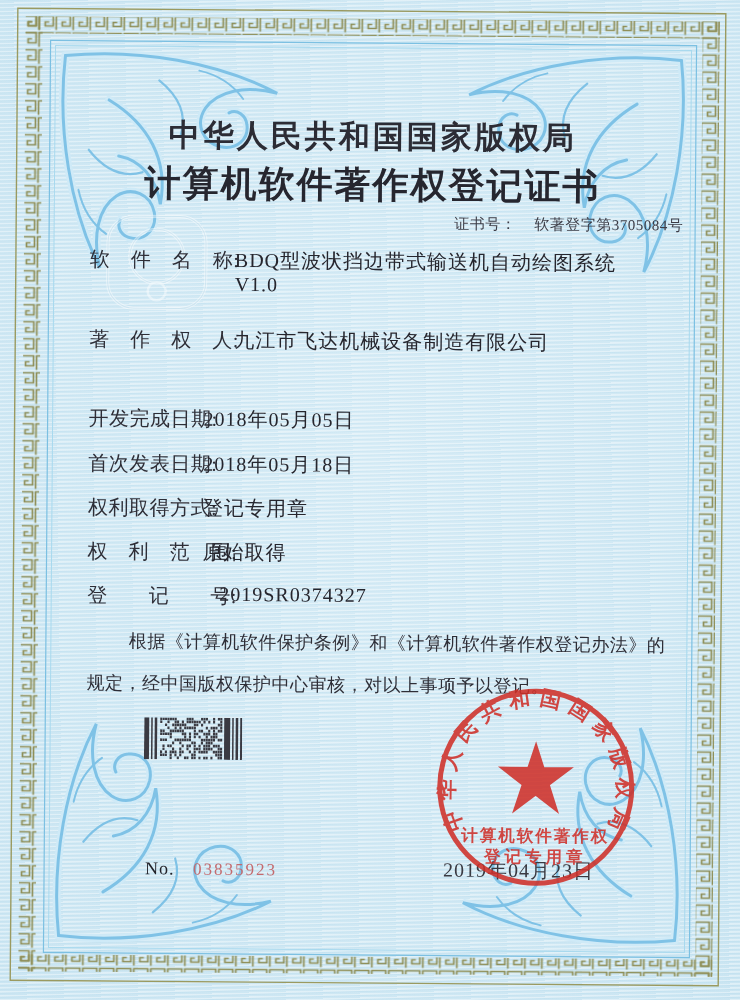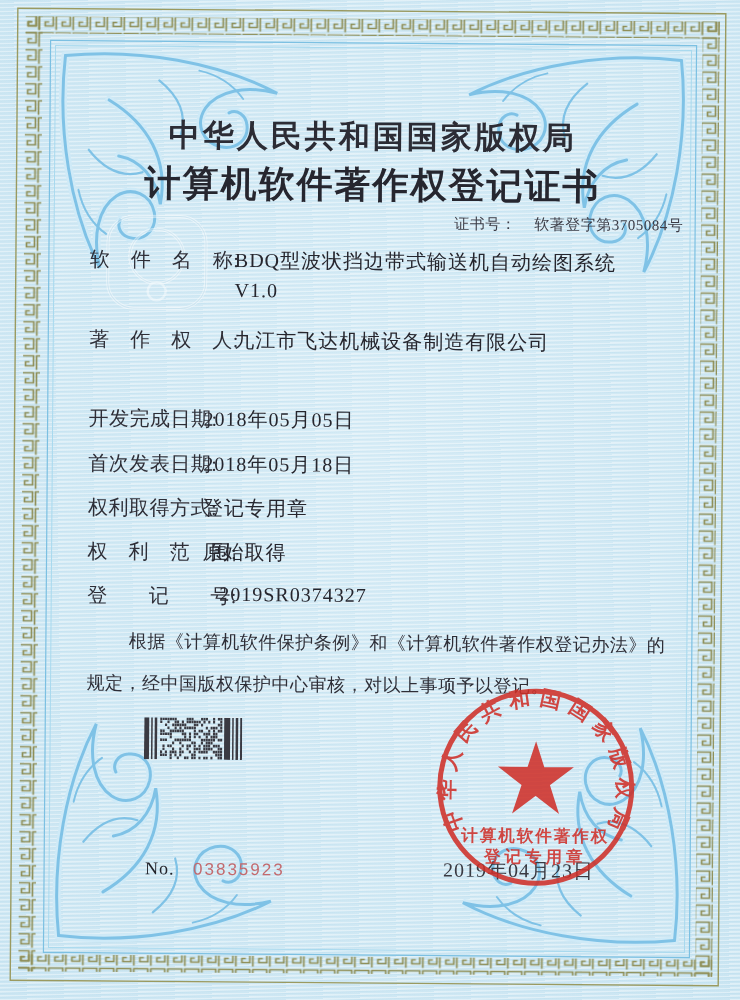--- a/index.html
+++ b/index.html
@@ -35,36 +35,36 @@
     position:absolute; top:214px; left:452px;
     font-size:15px; color:#3c3c46; letter-spacing:.5px; white-space:nowrap;
   }
   .cert-no .gap{display:inline-block;width:18px;}
   .row{position:absolute; left:88px; right:60px; font-size:20px; color:#2e2e37; white-space:nowrap;}
   .row .lab{letter-spacing:.5px;}
   .row .val{position:absolute; top:0; letter-spacing:1px; color:#26262e;}
   .val-a{left:145px;}  
   .val-b{left:115px;}  
   .val-c{left:132px;}  
-  .val-line2{position:absolute; left:145px; top:32px; letter-spacing:1px; color:#26262e;}
+  .val-line2{position:absolute; left:145px; top:26px; letter-spacing:1px; color:#26262e;}
   .r-name{top:248px;} .r-owner{top:328px;} .r-dev{top:407px;} .r-pub{top:452px;}
   .r-method{top:496px;} .r-scope{top:540px;} .r-reg{top:584px;}
   .stmt{position:absolute; font-size:18px; color:#2e2e37; letter-spacing:.5px; white-space:nowrap;}
   .stmt-1{top:631px; left:130px;}
   .stmt-2{top:673px; left:88px;}
   .barcode{position:absolute; left:146px; top:719px;}
   .seal-date{
     position:absolute; left:446px; top:856px;
     font-size:20px; color:#3a3a42; letter-spacing:1px; white-space:nowrap; z-index:2;
   }
   .seal{position:absolute; left:424px; top:676px; z-index:3;}
   .serial{position:absolute; left:148px; top:860px; font-size:18px; white-space:nowrap;}
   .serial .no-lab{color:#222229; letter-spacing:1px;font-family:Liberation Serif, serif;}
   .serial .no-num{
-    font-family:Liberation Sans, sans-serif;
+    font-family:Liberation Serif, serif;
     color:#c36a6e; letter-spacing:2px; margin-left:14px; font-size:17px;
   }
 </style>
 </head>
 <body>
 
 <div class="sheet">
   <div class="inner">
 
     <svg class="deco" width="740" height="1000" xmlns="http://www.w3.org/2000/svg" xmlns:xlink="http://www.w3.org/1999/xlink">

